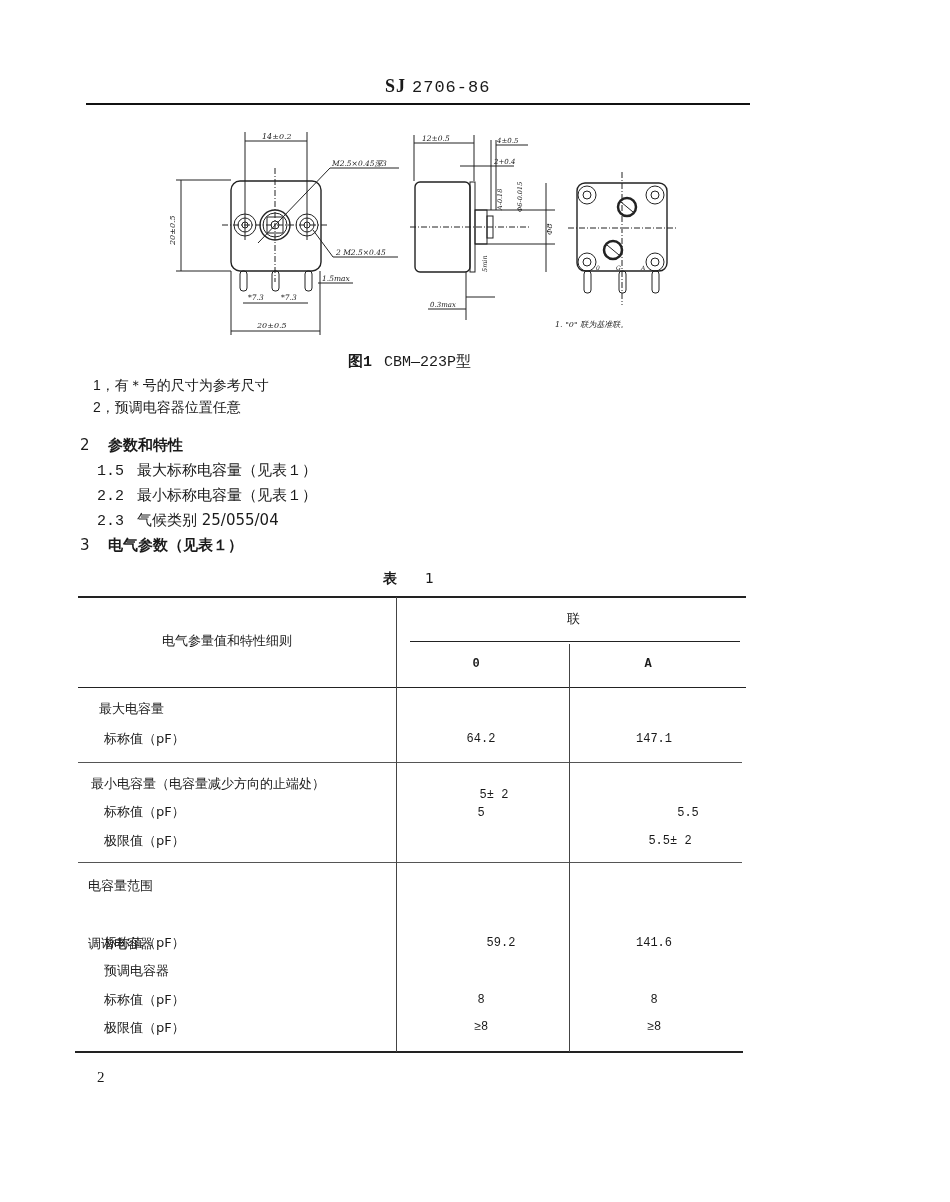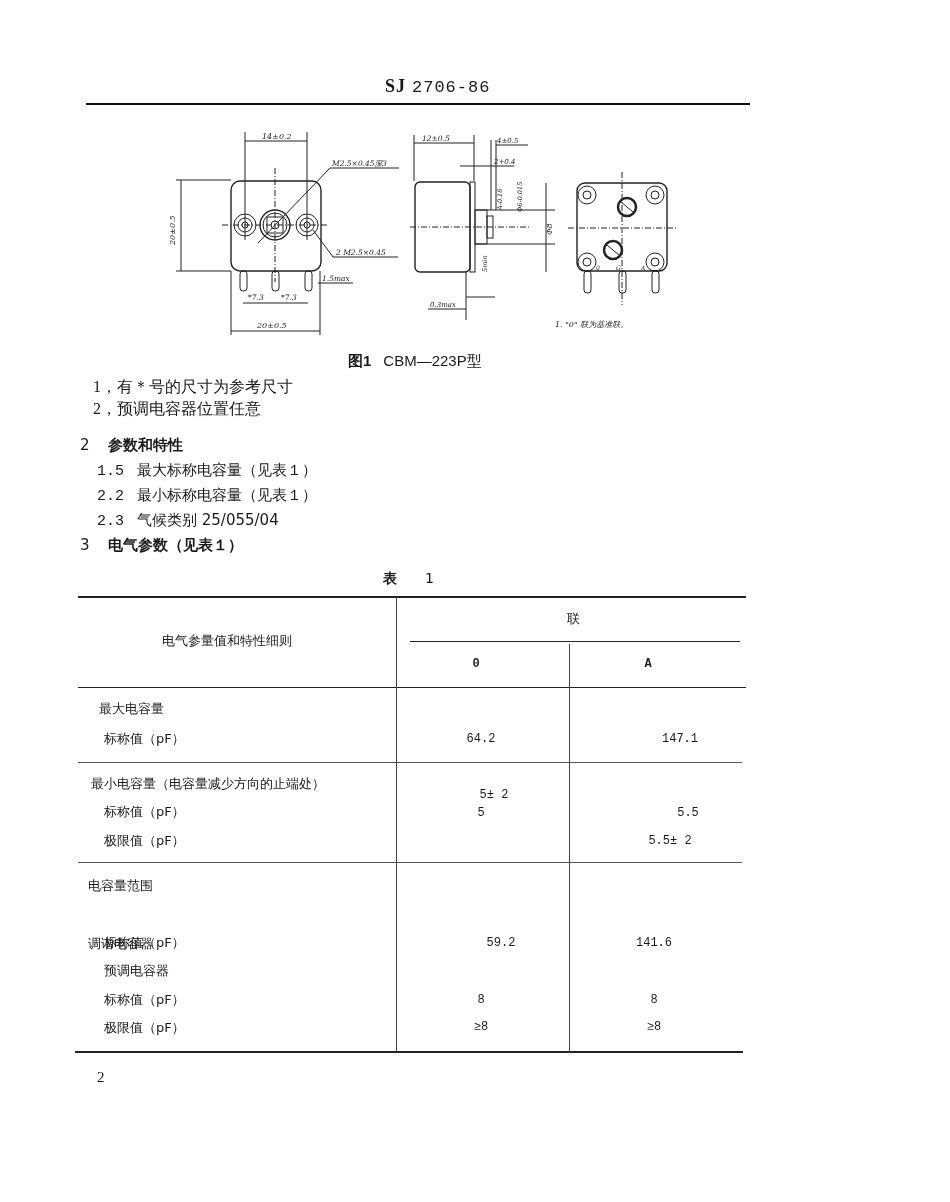--- a/index.html
+++ b/index.html
@@ -3,23 +3,23 @@
 <meta charset="utf-8">
 <style>
   html, body { margin: 0; padding: 0; background: #ffffff; }
   body { width: 950px; height: 1202px; position: relative; overflow: hidden;
          font-family: "DejaVu Serif", "Liberation Serif", serif; color: #1a1a1a; }
   .abs { position: absolute; }
   .header-code { left: 385px; top: 76px; font-size: 17px; letter-spacing: 1px; font-family: "Liberation Mono", "DejaVu Sans Mono", monospace; }
   .header-code b { font-family: "Liberation Serif", serif; font-weight: bold; font-size: 18px; margin-right: 6px; }
   .header-rule { left: 86px; top: 103px; width: 664px; height: 2px; background: #111; }
   .drawing { left: 160px; top: 125px; width: 600px; height: 225px; }
-  .fig-caption { left: 348px; top: 352px; font-size: 15px; font-family: Liberation Sans, sans-serif; }
+  .fig-caption { left: 348px; top: 352px; font-size: 15px; font-family: Liberation Mono, monospace; }
   .fig-caption .lbl { font-weight: bold; margin-right: 12px; }
-  .note { left: 93px; font-size: 16px; font-family: Liberation Serif, serif; }
+  .note { left: 93px; font-size: 14px; font-family: Liberation Sans, sans-serif; }
   .note1 { top: 377px; }
   .note2 { top: 399px; }
   .sec { font-size: 15px; font-family: "DejaVu Sans", sans-serif; }
   .sec-head { left: 80px; font-weight: bold; }
   .sec-head .num { display: inline-block; width: 28px; font-weight: normal; }
   .sub { left: 97px; }
   .sub .num { display: inline-block; width: 40px; font-family: "Liberation Mono", monospace; }
   .table-title { left: 383px; top: 570px; font-size: 14px; font-family: "DejaVu Sans", sans-serif; }
   .table-title .t { font-weight: bold; margin-right: 28px; }
   .tline { position: absolute; background: #222; }
@@ -178,21 +178,21 @@
   <div class="tline" style="left:569px;top:644px;width:1px;height:408px;background:#444;"></div>
 
   <div class="cell" style="left:162px;top:632px;">电气参量值和特性细则</div>
   <div class="cell" style="left:567px;top:610px;">联</div>
   <div class="val" style="left:391px;top:657px;font-weight:bold;">0</div>
   <div class="val" style="left:563px;top:657px;font-weight:bold;">A</div>
 
   <div class="cell" style="left:91px;top:700px;margin-left:8px;">最大电容量</div>
   <div class="cell" style="left:104px;top:730px;">标称值（pF）</div>
   <div class="val" style="left:396px;top:732px;">64.2</div>
-  <div class="val" style="left:569px;top:732px;margin-left:26px;">147.1</div>
+  <div class="val" style="left:569px;top:732px;">147.1</div>
 
   <div class="cell" style="left:91px;top:775px;">最小电容量（电容量减少方向的止端处）</div>
   <div class="cell" style="left:104px;top:803px;">标称值（pF）</div>
   <div class="val" style="left:396px;top:806px;">5</div>
   <div class="val" style="left:569px;top:806px;margin-left:34px;">5.5</div>
   <div class="cell" style="left:104px;top:832px;">极限值（pF）</div>
   <div class="val" style="left:396px;top:788px;margin-left:13px;">5± 2</div>
   <div class="val" style="left:569px;top:834px;padding-left:16px;">5.5± 2</div>
 
   <div class="cell" style="left:88px;top:877px;">电容量范围</div>

